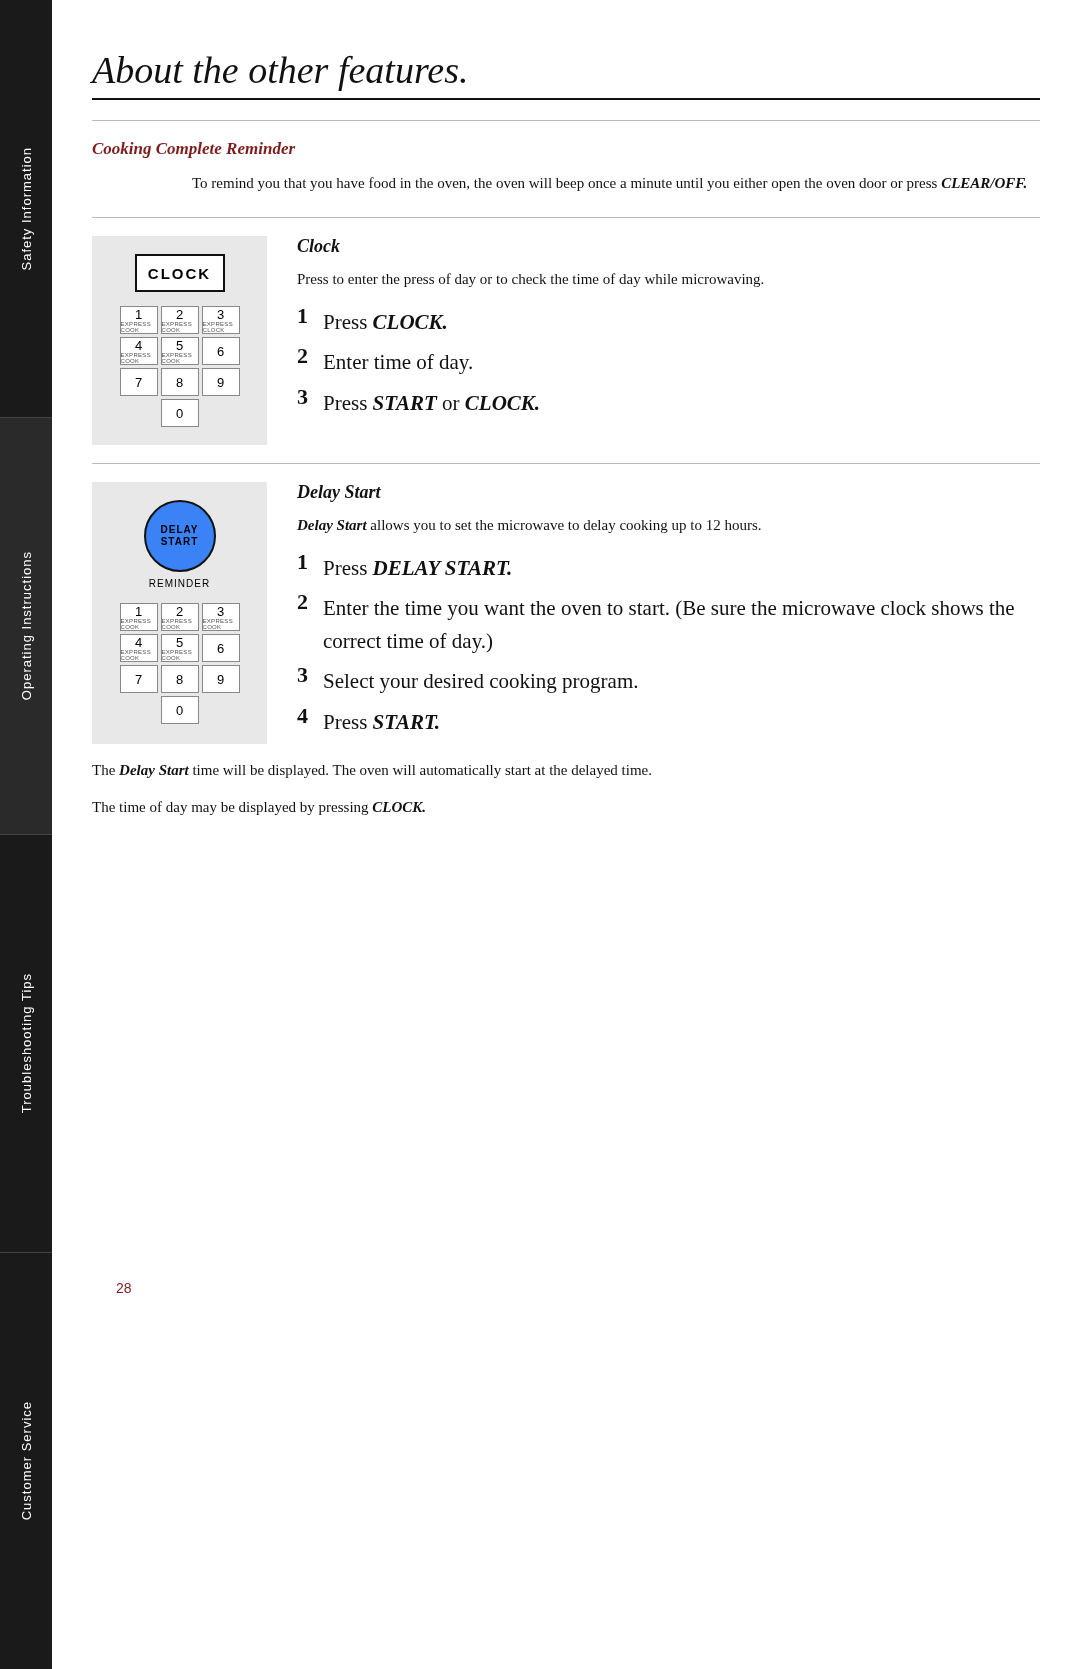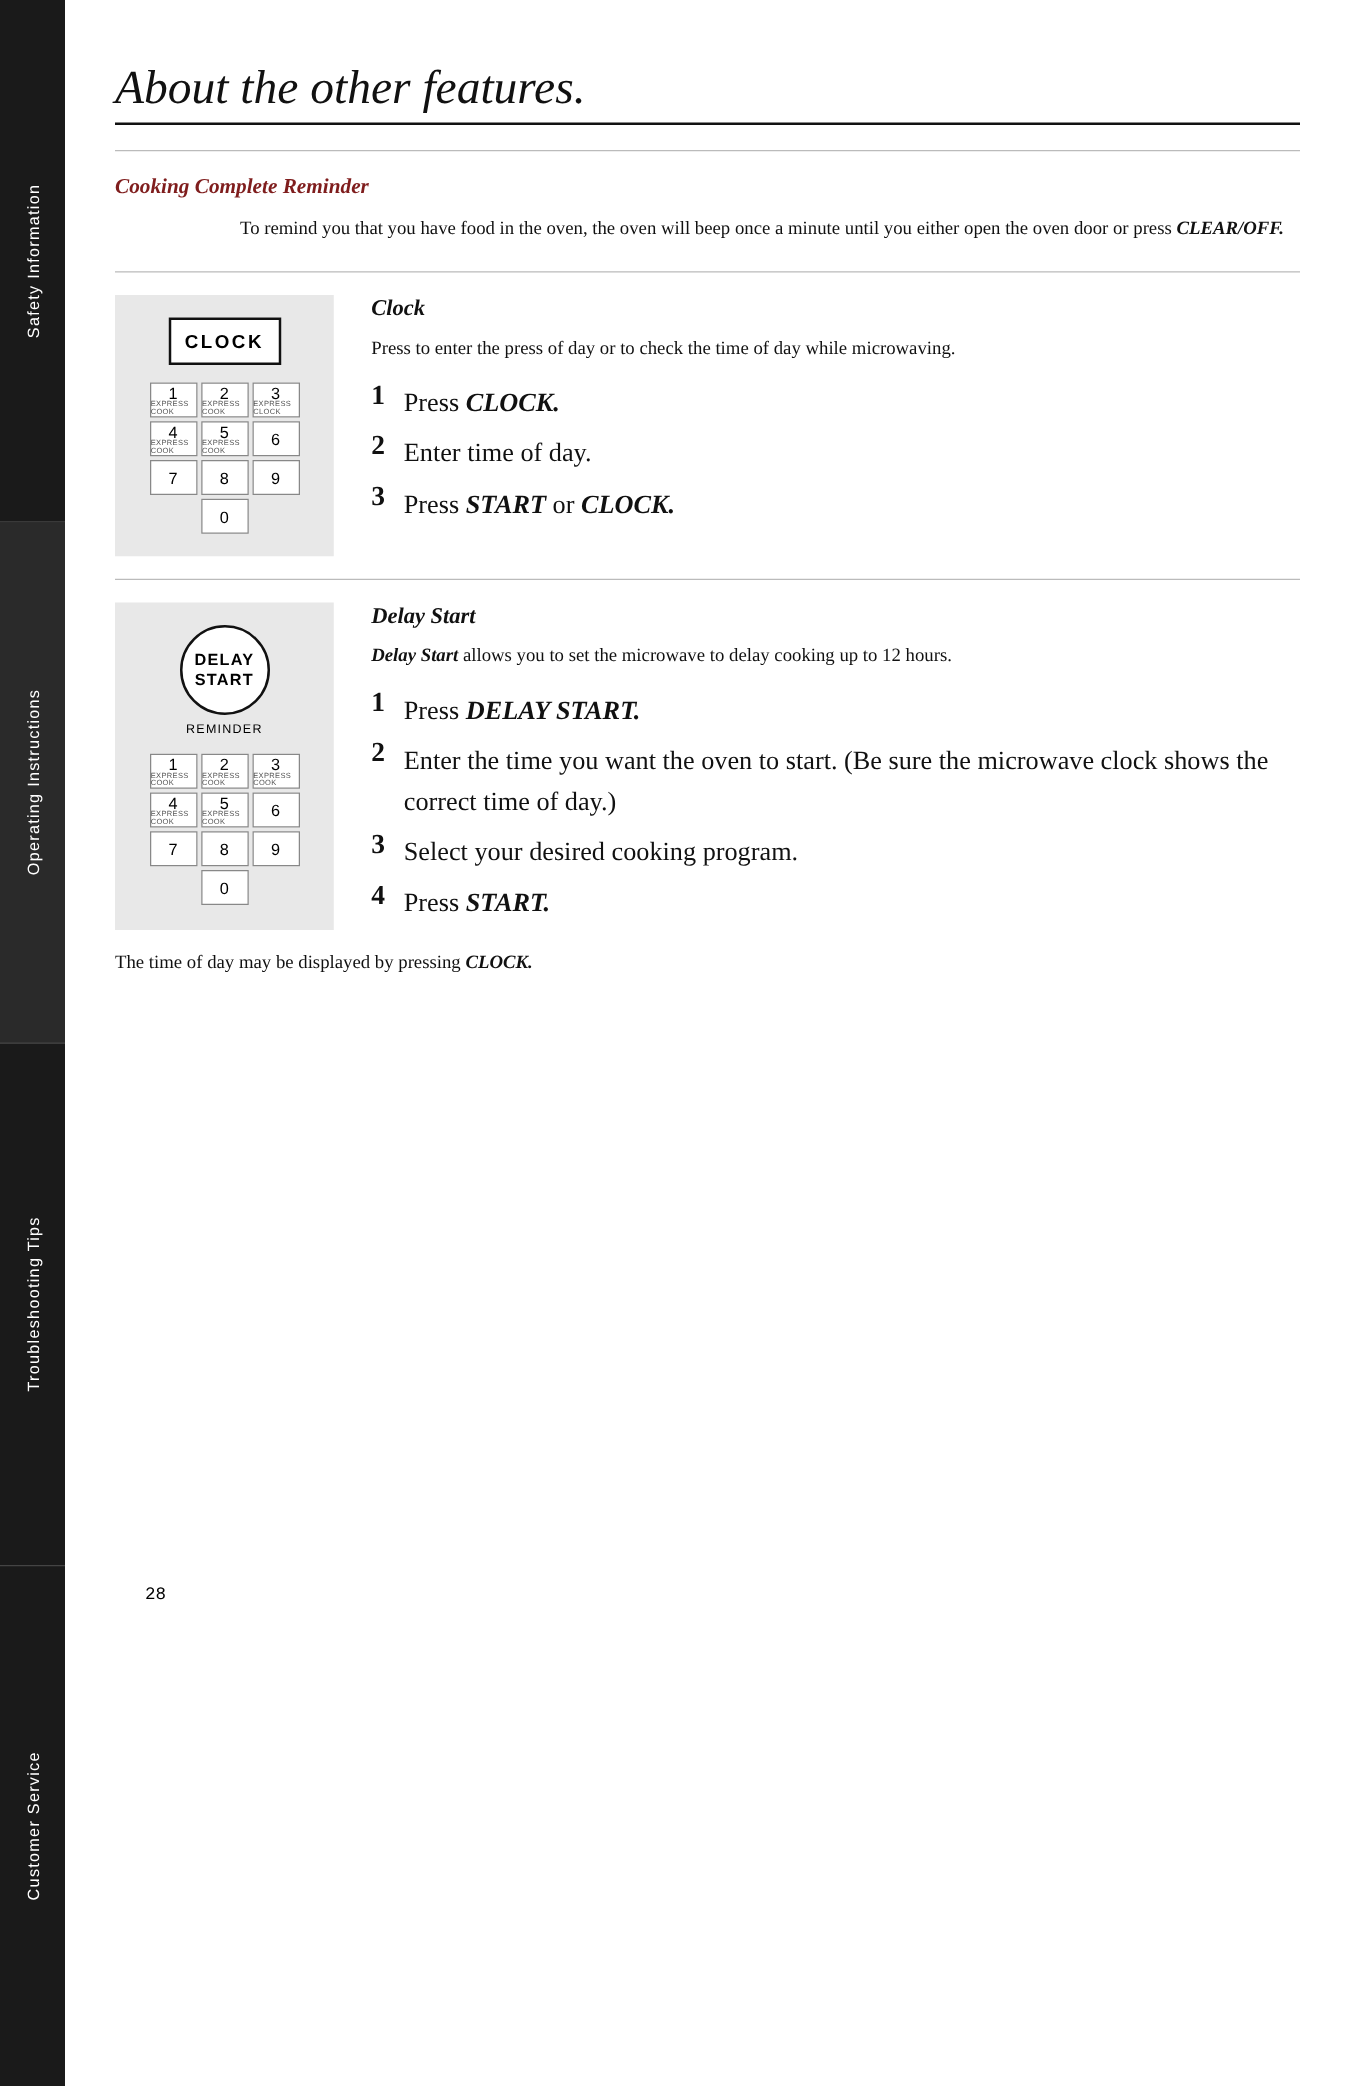--- a/index.html
+++ b/index.html
@@ -129,30 +129,30 @@
       display: flex;
       align-items: center;
       justify-content: center;
       font-size: 15px;
       font-weight: bold;
       font-family: Arial, sans-serif;
       letter-spacing: 2px;
     }
 
     .delay-start-button {
-      background: #ffffff;
+      background: #3b82f6;
       border: 2.5px solid #111;
       border-radius: 50%;
       width: 72px;
       height: 72px;
       display: flex;
       align-items: center;
       justify-content: center;
       flex-direction: column;
-      font-size: 13px;
+      font-size: 10px;
       font-weight: bold;
       font-family: Arial, sans-serif;
       letter-spacing: 1px;
       line-height: 1.2;
     }
 
     .reminder-label {
       font-size: 10px;
       font-family: Arial, sans-serif;
       letter-spacing: 1px;
@@ -255,25 +255,25 @@
 
     .step-text {
       padding-top: 2px;
       font-size: 21px;
       line-height: 1.55;
     }
 
     
     .page-number {
       position: absolute;
-      bottom: 20px;
+      bottom: 8px;
       left: 64px;
       font-size: 14px;
-      color: #000000;
-      font-family: Liberation Mono, monospace;
+      color: #7f1d1d;
+      font-family: Liberation Sans, sans-serif;
     }
 
     
     .top-spacer {
       height: 18px;
     }
   </style>
 </head>
 <body>
 
@@ -459,18 +459,21 @@
           <span class="step-text">Select your desired cooking program.</span>
         </li>
         <li class="step">
           <span class="step-num">4</span>
           <span class="step-text">Press <span class="bold-italic">START.</span></span>
         </li>
       </ol>
     </div>
   </div>
 
+  <p class="feature-desc" style="margin-top:10px;">
+    The <span class="bold-italic">Delay Start</span> time will be displayed. The oven will automatically start at the delayed time.
+  </p>
   <p class="feature-desc" style="margin-top:8px;">
     The time of day may be displayed by pressing <span class="bold-italic">CLOCK.</span>
   </p>
 
   <div class="page-number">28</div>
 </div>
 
 </body></html>

